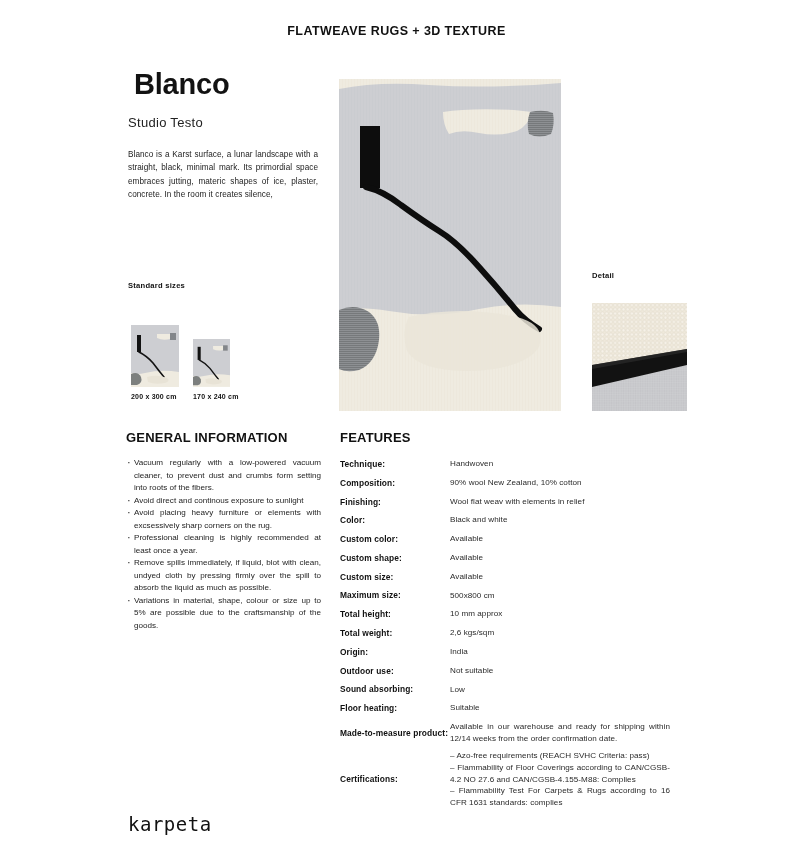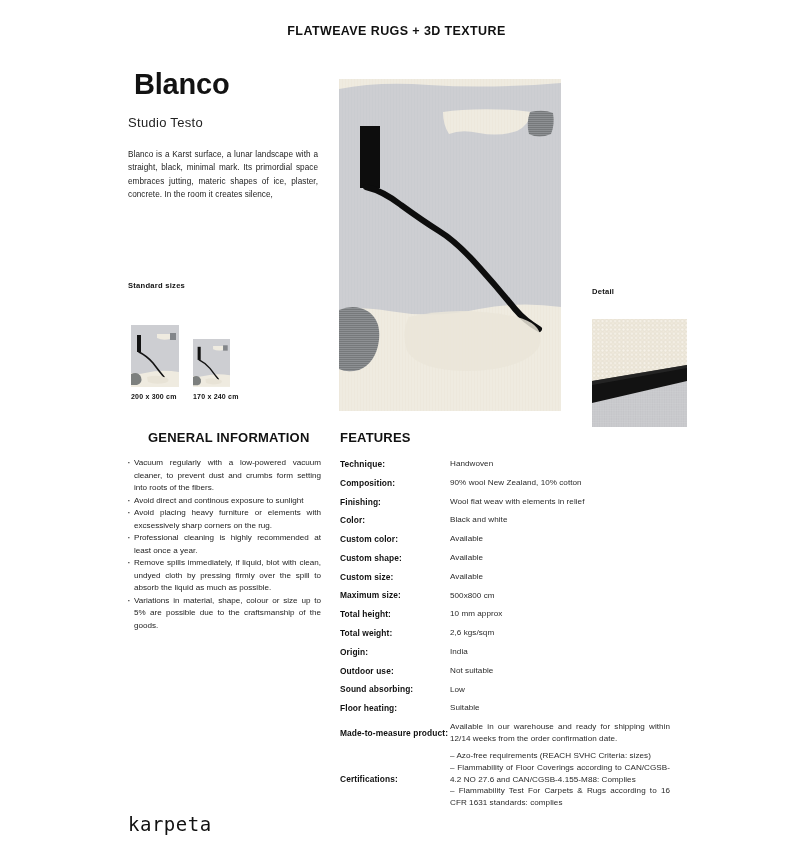--- a/index.html
+++ b/index.html
@@ -88,36 +88,36 @@
   .main-image {
     position: absolute;
     left: 339px; top: 79px;
     width: 222px; height: 332px;
   }
   .main-image svg, .detail-image svg, .thumb-img svg { display: block; }
 
   
   .detail-block {
     position: absolute;
-    left: 574px; top: 287px; padding-left: 18px;
+    left: 574px; top: 271px; padding-left: 18px;
   }
   .detail-image {
     margin-top: 23px;
     width: 95px; height: 108px;
   }
 
   
   .sec-head {
     font-size: 13px;
     font-weight: bold;
     letter-spacing: 0.2px;
     color: #111;
     margin: 0;
   }
-  .gi-head { position: absolute; left: 148px; top: 430px; }
+  .gi-head { position: absolute; left: 126px; top: 430px; }
   .ft-head { position: absolute; left: 340px; top: 430px; }
 
   
   .gi-list {
     position: absolute;
     left: 127px; top: 457px; width: 194px;
     margin: 0; padding: 0;
     list-style: none;
   }
   .gi-list li {
@@ -348,20 +348,20 @@
     <div class="feat-value">Suitable</div>
   </div>
   <div class="feat-row tall">
     <div class="feat-label">Made-to-measure product:</div>
     <div class="feat-value multi">Available in our warehouse and ready for shipping within 12/14 weeks from the order confirmation date.</div>
   </div>
 
   <div class="feat-row tall">
     <div class="feat-label">Certifications:</div>
     <div class="feat-value multi">
-      <span class="cert-line">– Azo-free requirements (REACH SVHC Criteria: sizes)</span>
+      <span class="cert-line">– Azo-free requirements (REACH SVHC Criteria: pass)</span>
       <span class="cert-line">– Flammability of Floor Coverings according to CAN/CGSB-4.2 NO 27.6 and CAN/CGSB-4.155-M88: Complies</span>
       <span class="cert-line">– Flammability Test For Carpets &amp; Rugs according to 16 CFR 1631 standards: complies</span>
     </div>
   </div>
 </div>
 
 <div class="logo">karpeta</div>
 
 </body></html>

